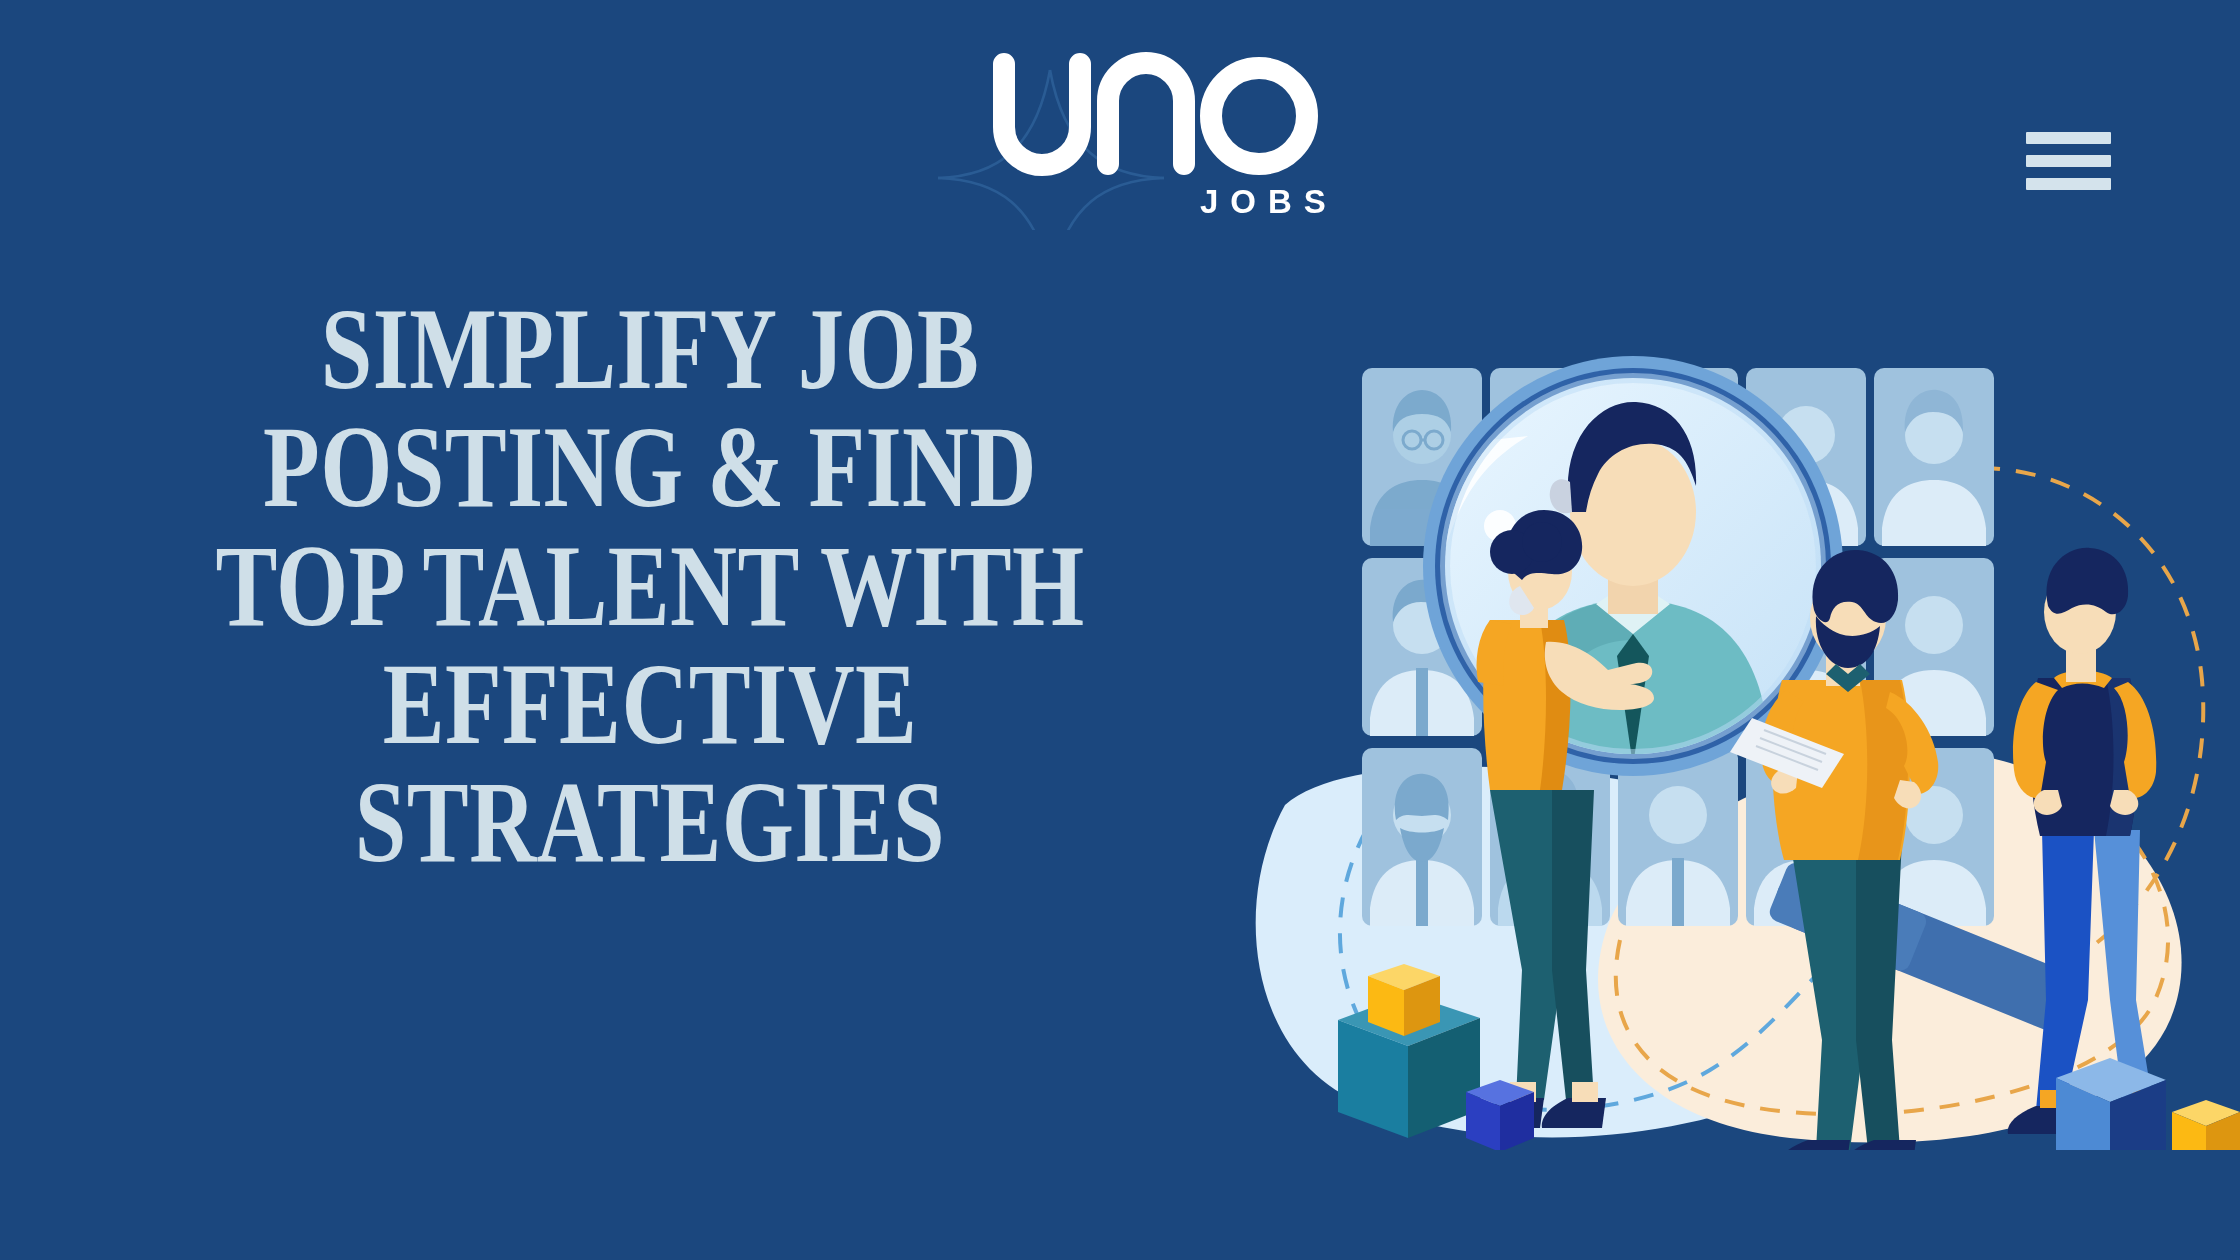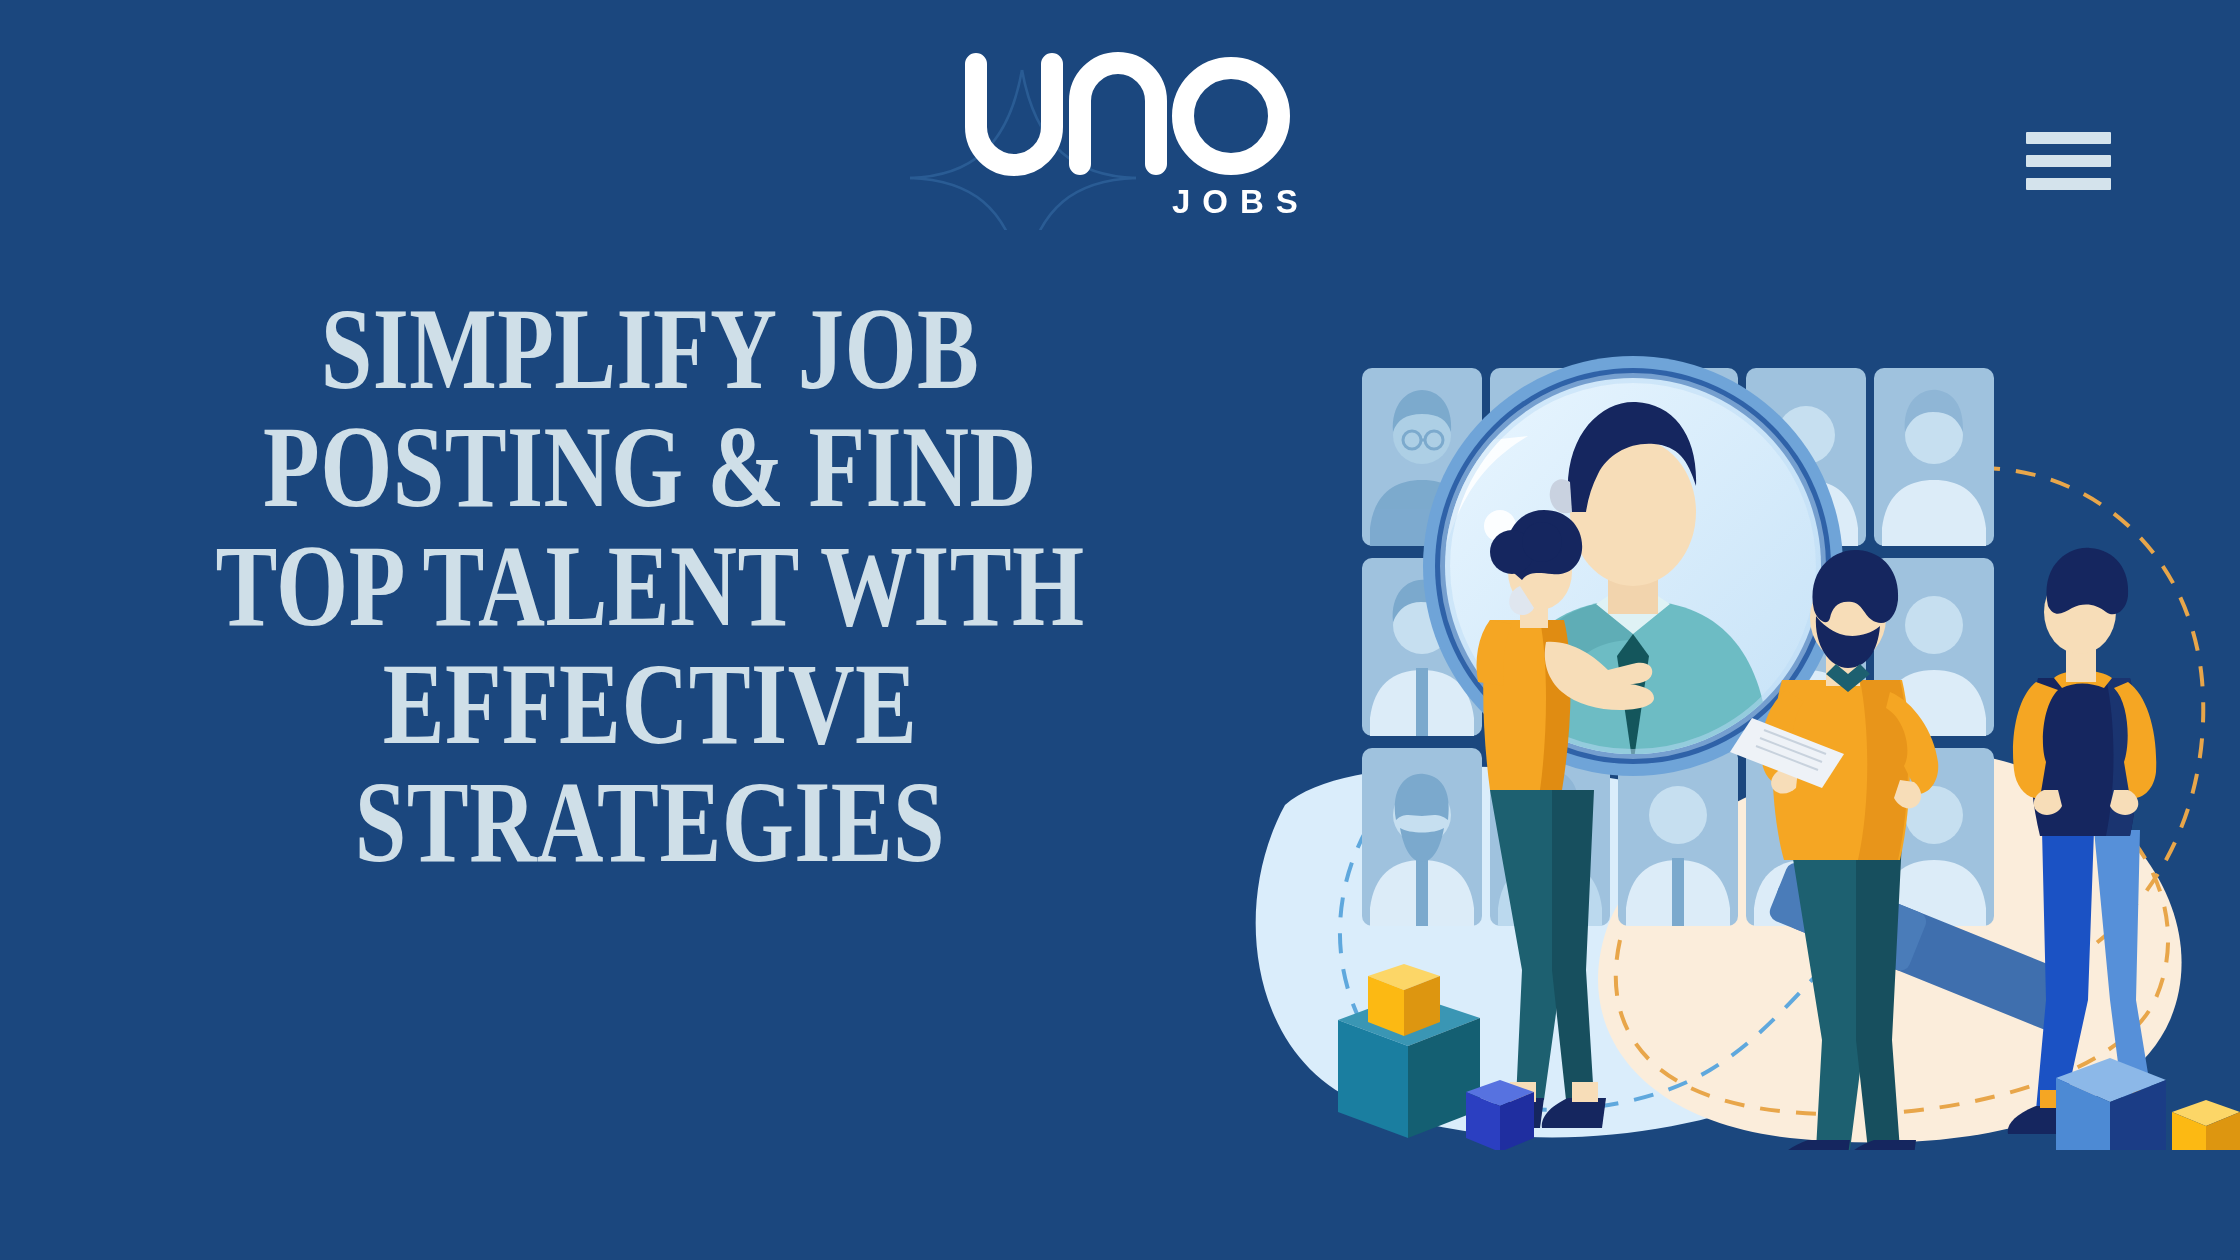--- a/index.html
+++ b/index.html
@@ -6,21 +6,21 @@
   html,body { width:2240px; height:1260px; overflow:hidden; }
   body {
     background:#1b477e;
     font-family:"Liberation Sans", sans-serif;
     position:relative;
   }
   .stage { position:absolute; inset:0; width:2240px; height:1260px; overflow:hidden; }
 
   
   .logo-wrap{
-    position:absolute; left:904px; top:30px; width:420px; height:200px;
+    position:absolute; left:932px; top:30px; width:420px; height:200px;
   }
   .logo-wrap svg{ display:block; width:420px; height:200px; }
 
   
   .hamburger{
     position:absolute; left:2026px; top:132px; width:85px; height:58px;
     display:flex; flex-direction:column; justify-content:space-between;
     cursor:pointer;
   }
   .hamburger .bar{ height:12px; width:100%; background:#d4e3ec; border-radius:1px; }

